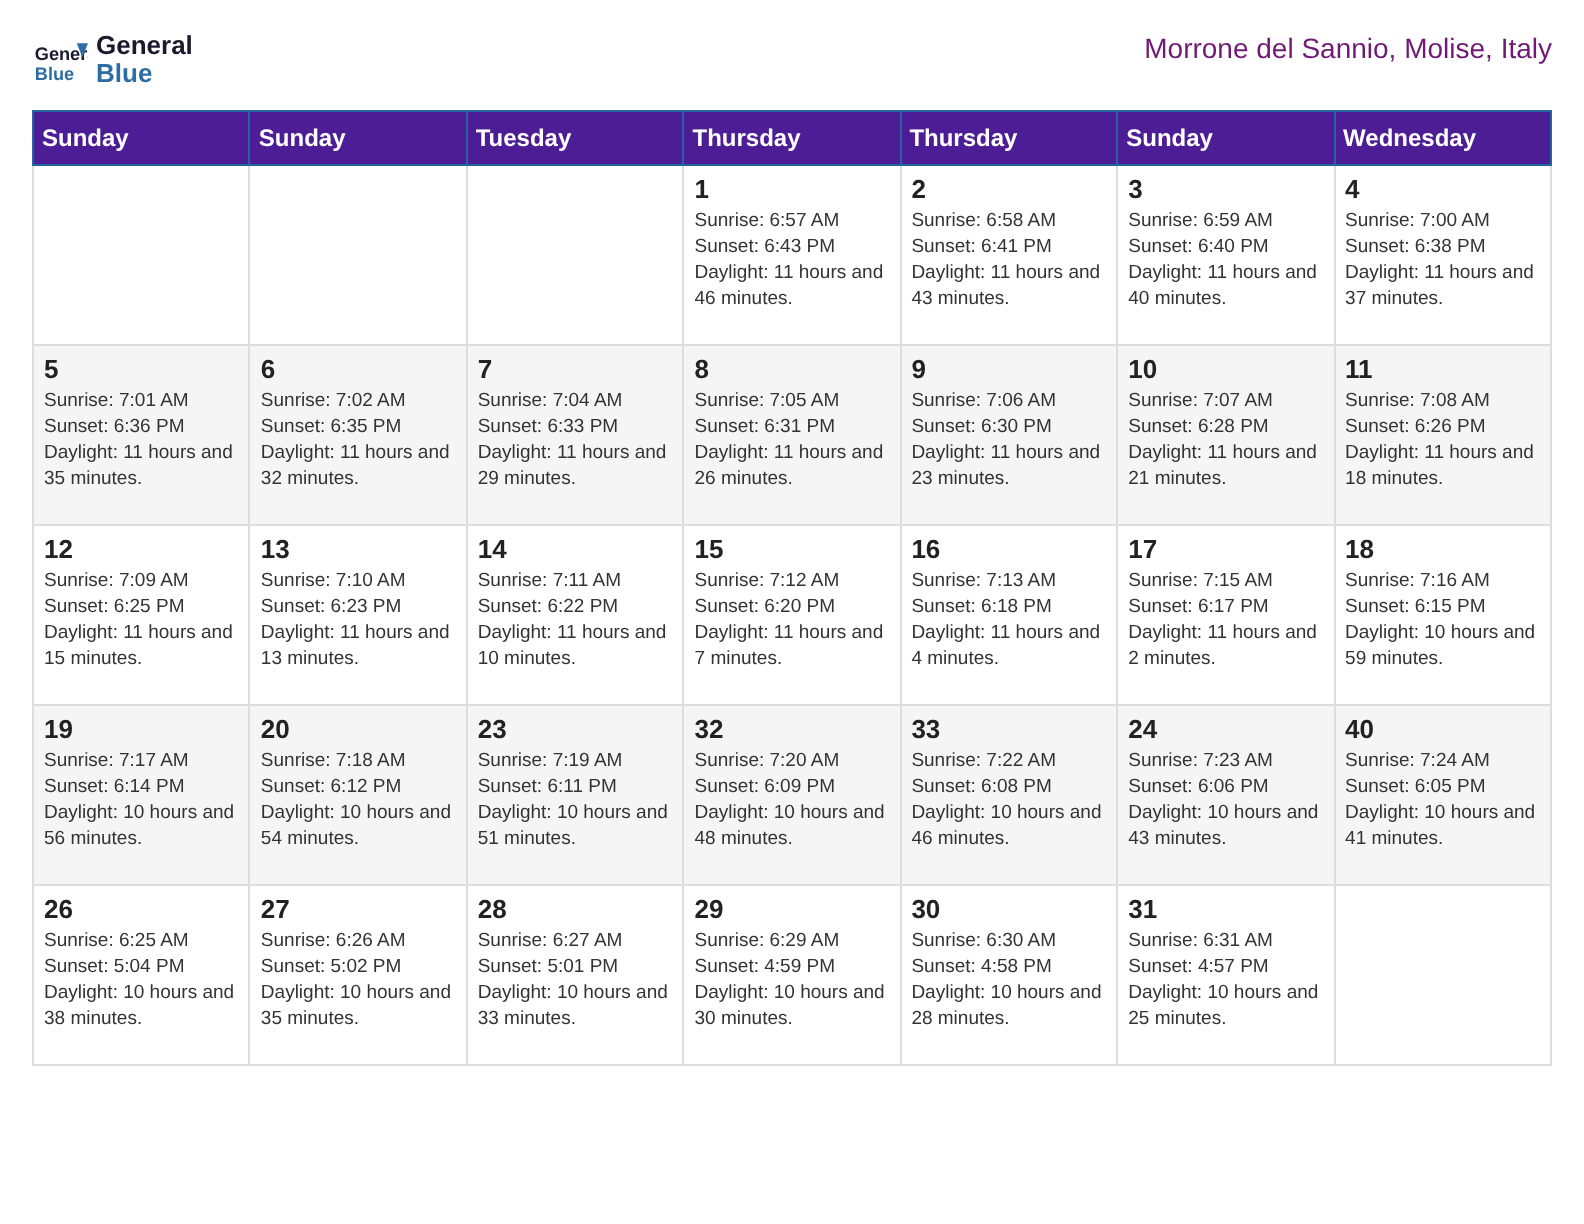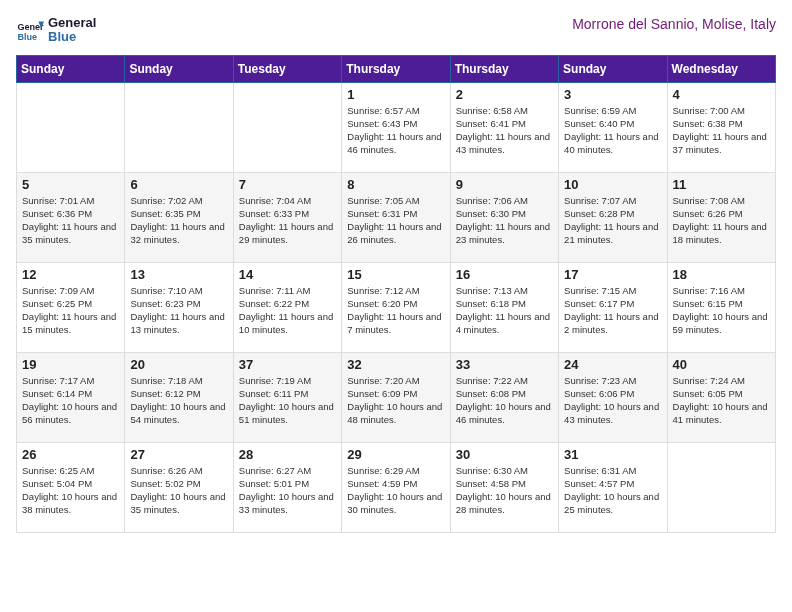--- a/index.html
+++ b/index.html
@@ -203,21 +203,21 @@
       <tr>
         <td>
           <span class="day-number">19</span>
           <div class="day-info">Sunrise: 7:17 AM<br>Sunset: 6:14 PM<br>Daylight: 10 hours and 56 minutes.</div>
         </td>
         <td>
           <span class="day-number">20</span>
           <div class="day-info">Sunrise: 7:18 AM<br>Sunset: 6:12 PM<br>Daylight: 10 hours and 54 minutes.</div>
         </td>
         <td>
-          <span class="day-number">37</span>
+          <span class="day-number">23</span>
           <div class="day-info">Sunrise: 7:19 AM<br>Sunset: 6:11 PM<br>Daylight: 10 hours and 51 minutes.</div>
         </td>
         <td>
           <span class="day-number">32</span>
           <div class="day-info">Sunrise: 7:20 AM<br>Sunset: 6:09 PM<br>Daylight: 10 hours and 48 minutes.</div>
         </td>
         <td>
           <span class="day-number">33</span>
           <div class="day-info">Sunrise: 7:22 AM<br>Sunset: 6:08 PM<br>Daylight: 10 hours and 46 minutes.</div>
         </td>

